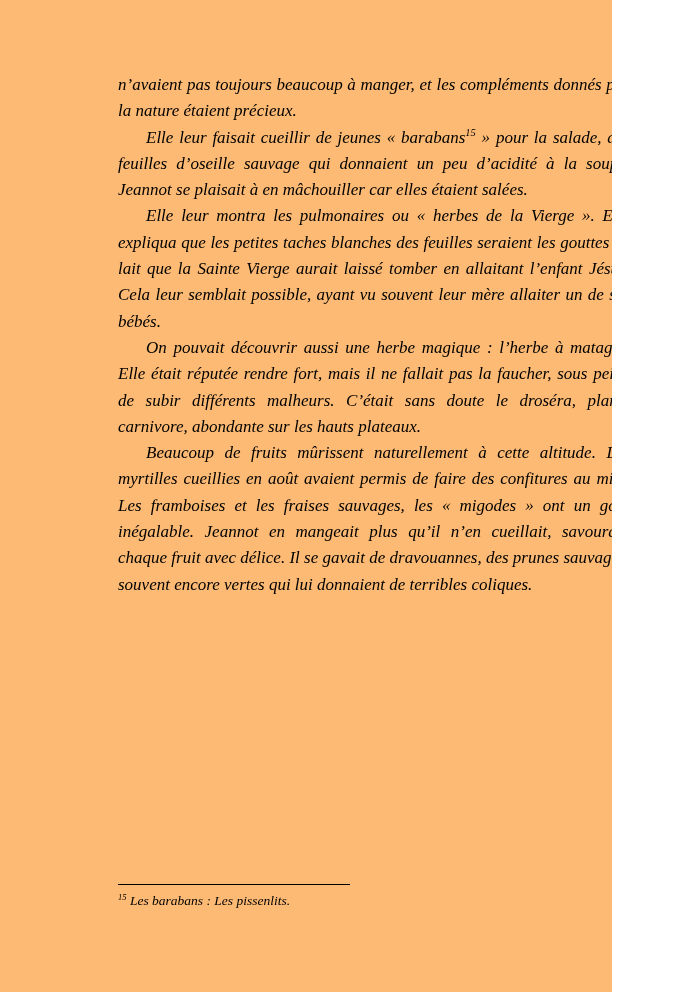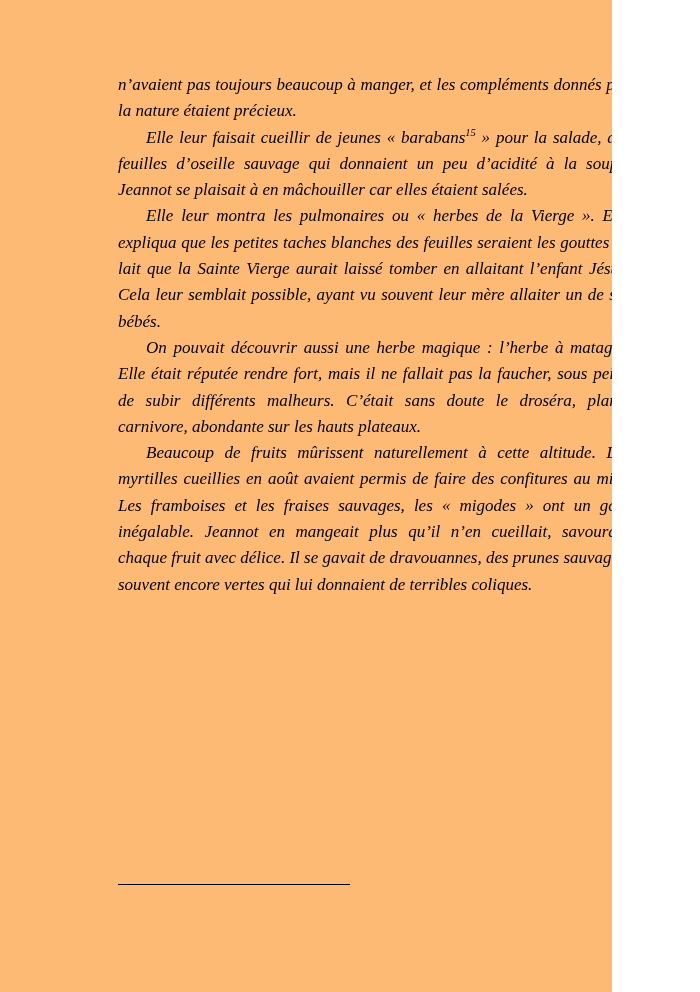--- a/index.html
+++ b/index.html
@@ -73,17 +73,18 @@
   <div class="text-block">
     <p class="para"><span>n’avaient pas toujours beaucoup à manger, et les compléments donnés par la nature étaient précieux.</span></p>
     <p class="para indent"><span>Elle leur faisait cueillir de jeunes « barabans</span><sup>15</sup><span> » pour la salade, des feuilles d’oseille sauvage qui donnaient un peu d’acidité à la soupe. Jeannot se plaisait à en mâchouiller car elles étaient salées.</span></p>
     <p class="para indent"><span>Elle leur montra les pulmonaires ou « herbes de la Vierge ». Elle expliqua que les petites taches blanches des feuilles seraient les gouttes de lait que la Sainte Vierge aurait laissé tomber en allaitant l’enfant Jésus. Cela leur semblait possible, ayant vu souvent leur mère allaiter un de ses bébés.</span></p>
     <p class="para indent"><span>On pouvait découvrir aussi une herbe magique : l’herbe à matagot. Elle était réputée rendre fort, mais il ne fallait pas la faucher, sous peine de subir différents malheurs. C’était sans doute le droséra, plante carnivore, abondante sur les hauts plateaux.</span></p>
     <p class="para indent"><span>Beaucoup de fruits mûrissent naturellement à cette altitude. Les myrtilles cueillies en août avaient permis de faire des confitures au miel. Les framboises et les fraises sauvages, les « migodes » ont un goût inégalable. Jeannot en mangeait plus qu’il n’en cueillait, savourant chaque fruit avec délice. Il se gavait de dravouannes, des prunes sauvages, souvent encore vertes qui lui donnaient de terribles coliques.</span></p>
   </div>
 
   <div class="footnote-block">
     <div class="footnote-rule"></div>
+    <div class="footnote-text"><sup>15</sup> <span>Les barabans : Les pissenlits.</span></div>
   </div>
 
   <div class="page-number">19</div>
 
 </div>
 
 </body></html>

